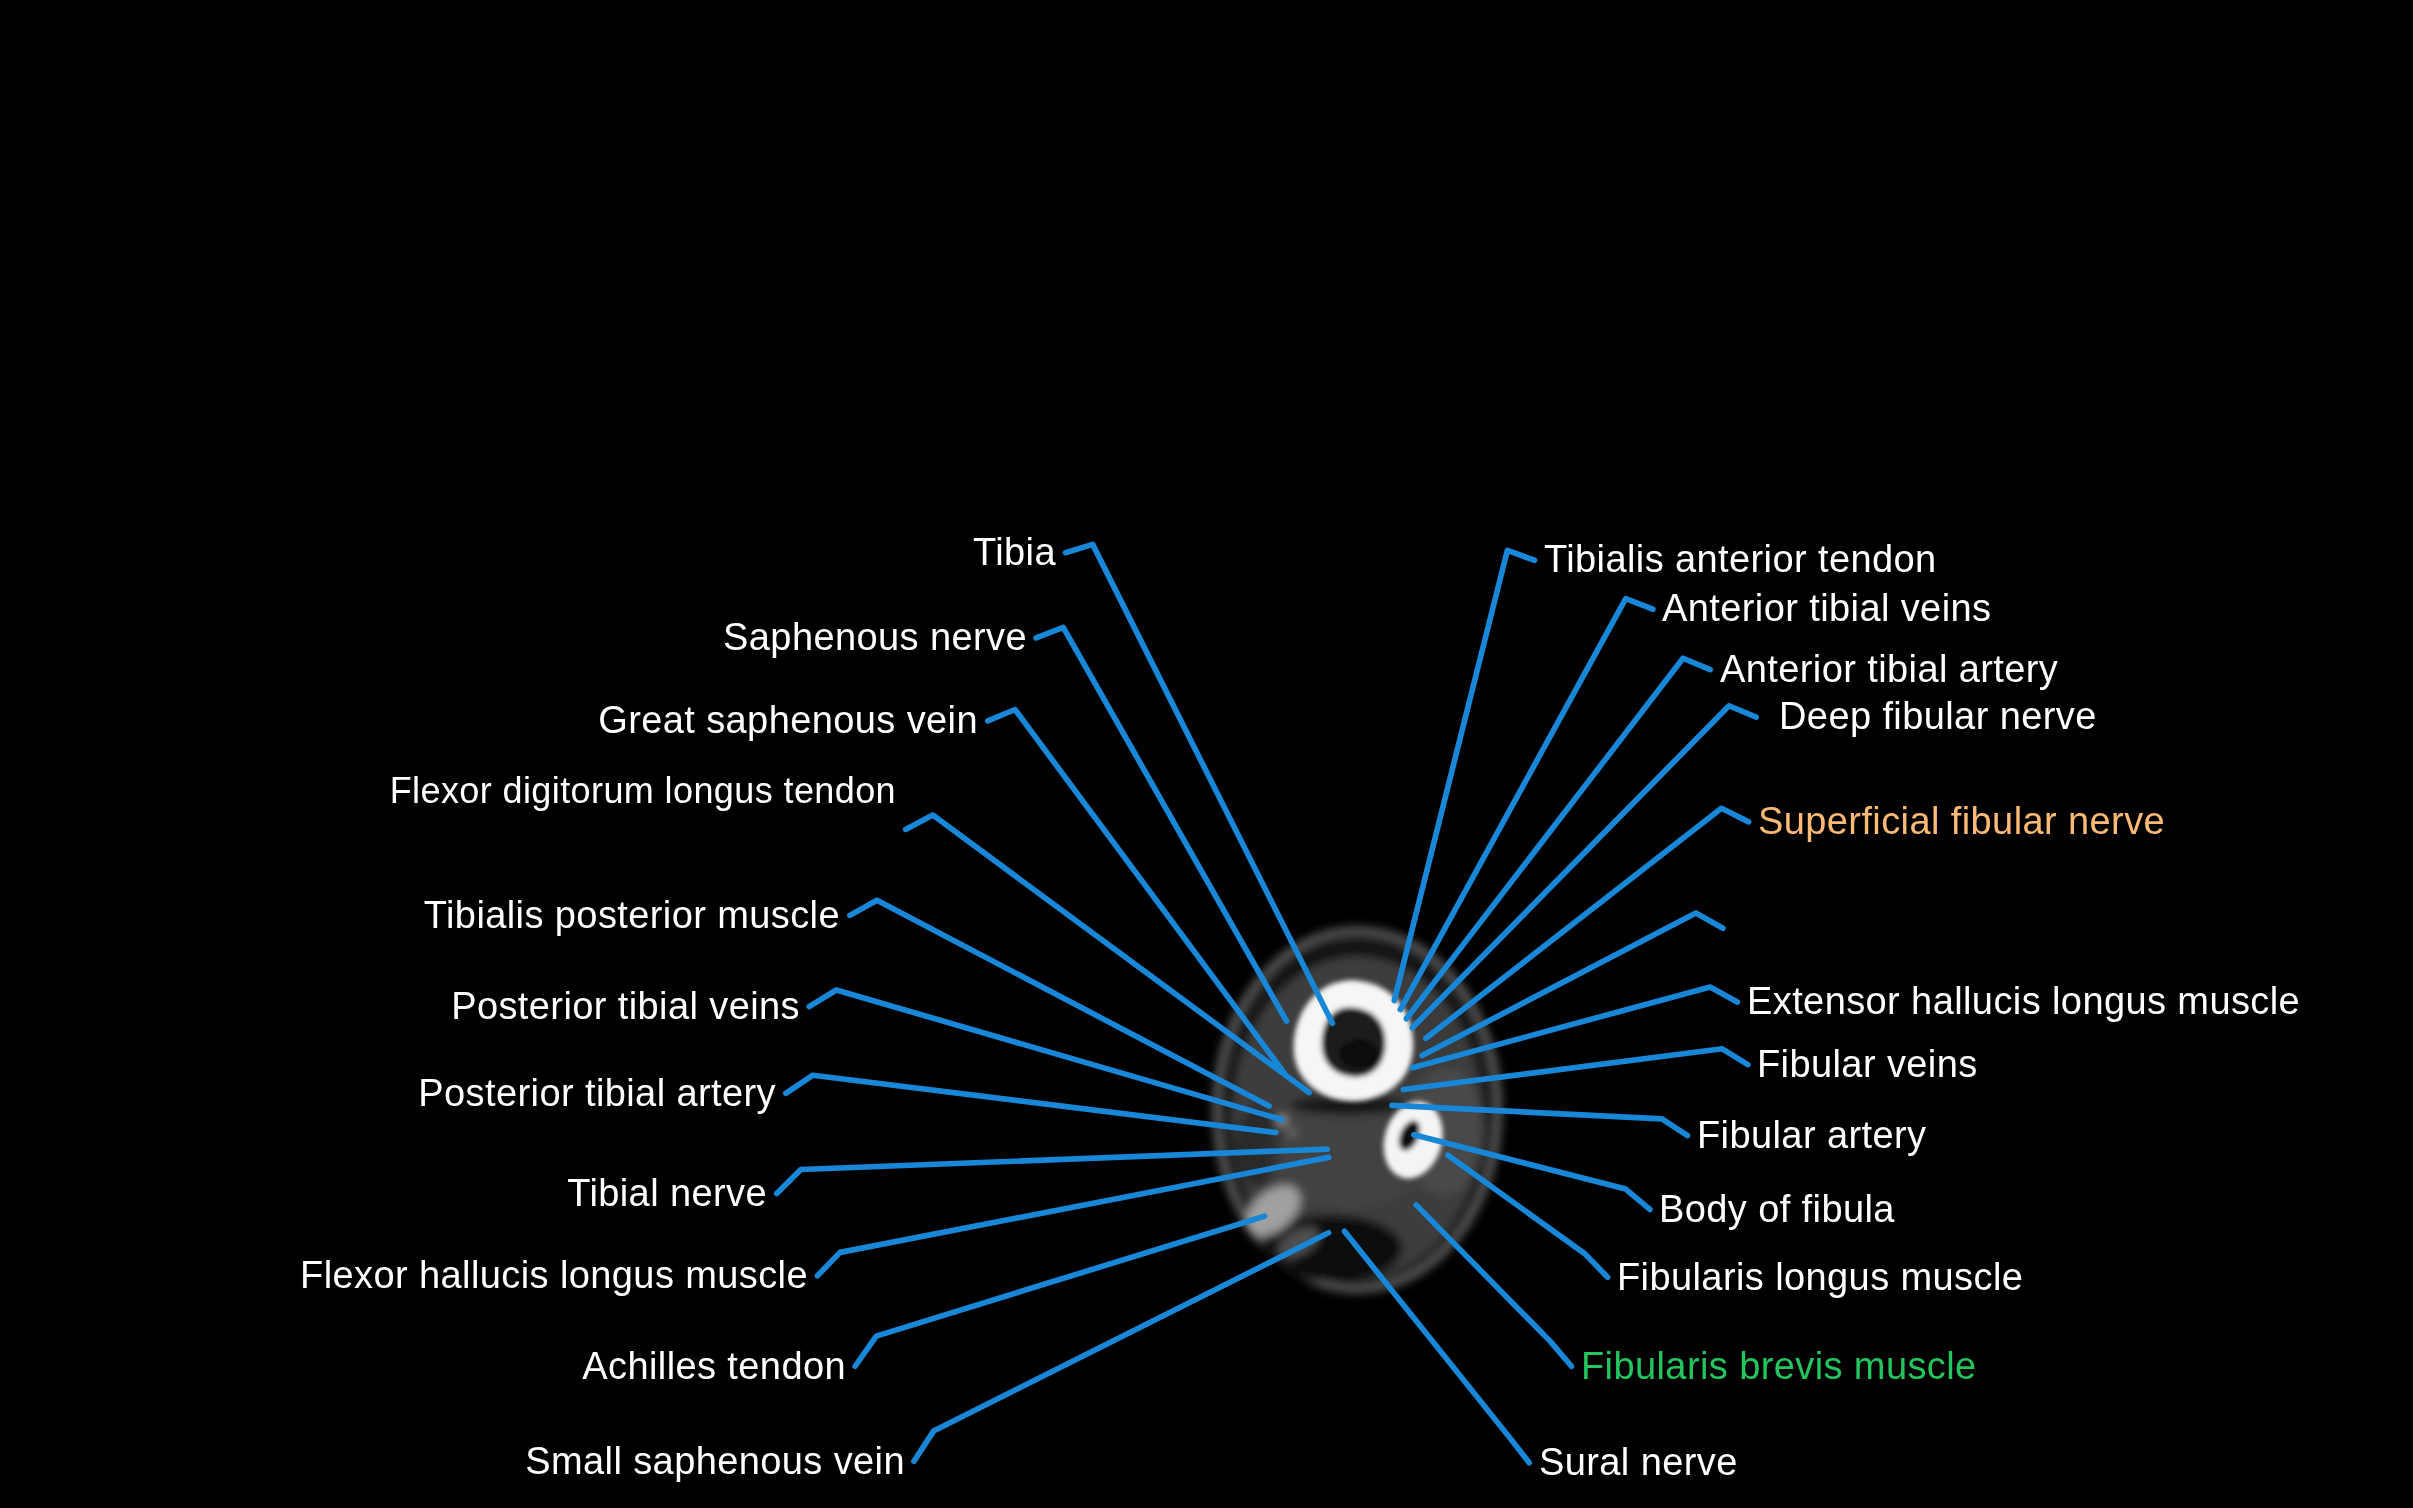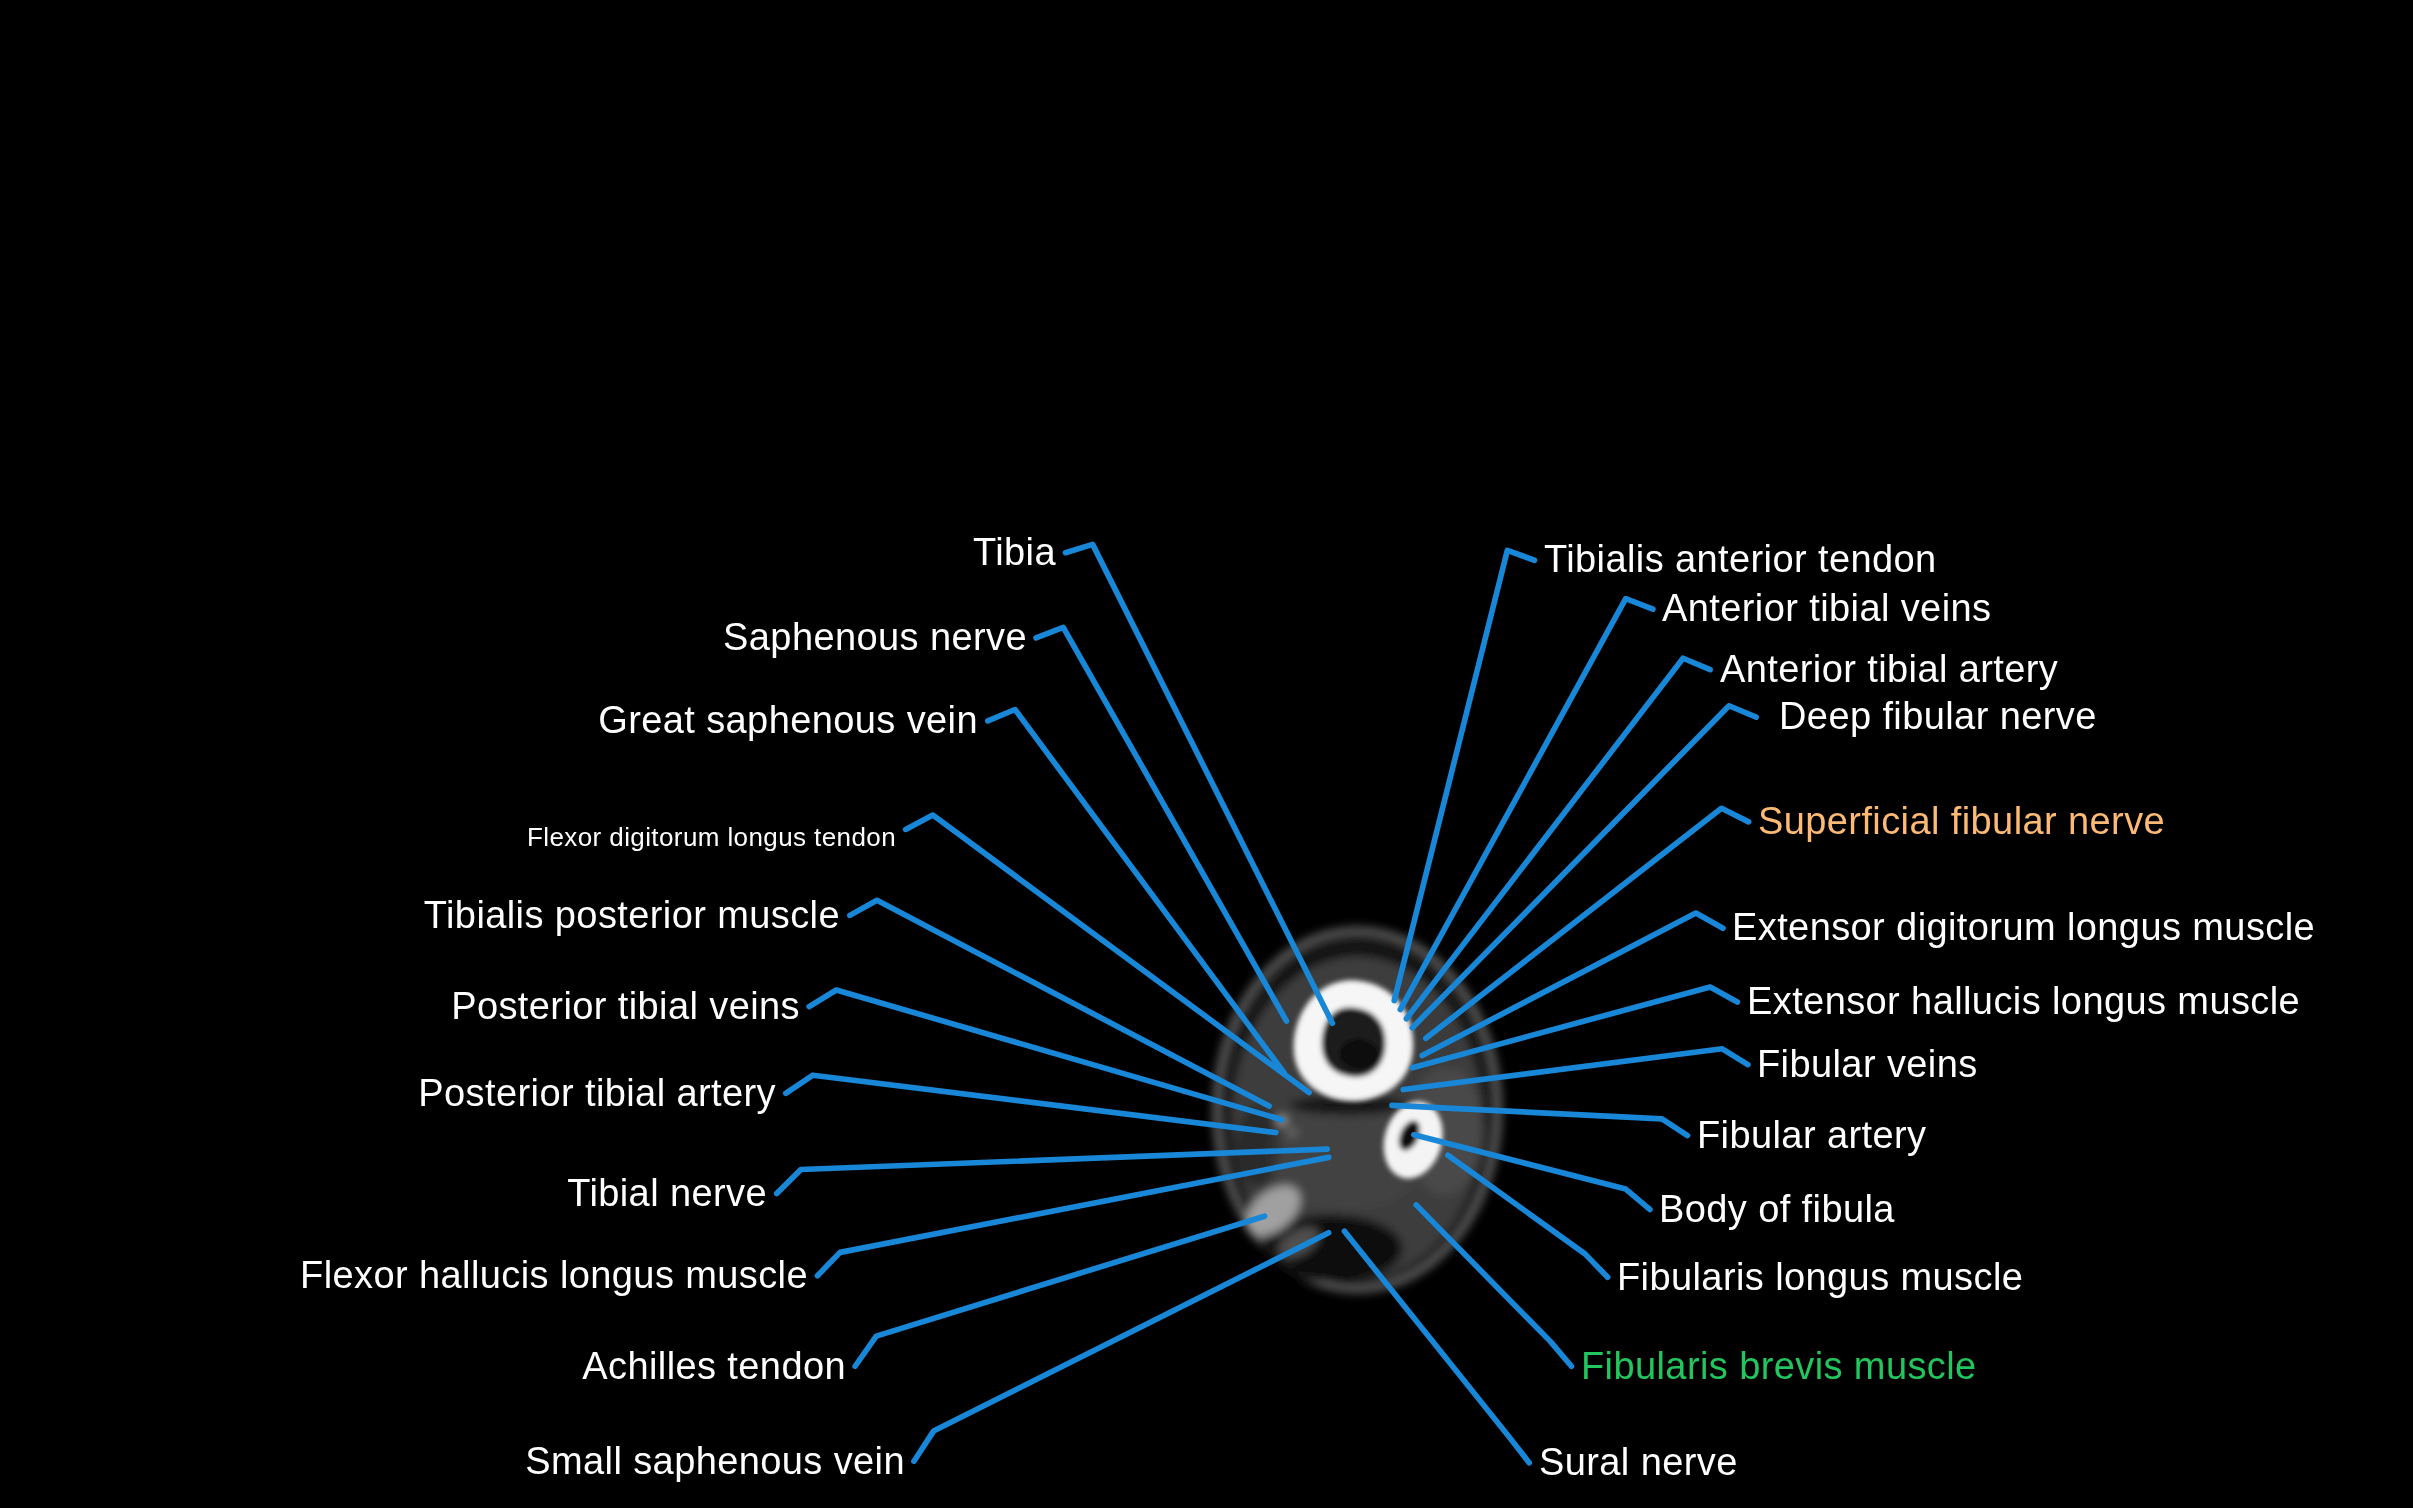--- a/index.html
+++ b/index.html
@@ -111,34 +111,33 @@
         <polyline points="2132,1694 2102,1663 1920,1532" fill="none" stroke="#1987d7" stroke-width="7.5" stroke-linecap="round" stroke-linejoin="round"></polyline>
         <polyline points="2084,1812 2056,1779 1878,1598" fill="none" stroke="#1987d7" stroke-width="7.5" stroke-linecap="round" stroke-linejoin="round"></polyline>
         <polyline points="2028,1940 2000,1904 1783,1633" fill="none" stroke="#1987d7" stroke-width="7.5" stroke-linecap="round" stroke-linejoin="round"></polyline>
       </g>
   </svg>
 
   <div id="labels-layer">
       <div class="label" style="right: 1357px; top: 553px; color: rgb(255, 255, 255); font-size: 38px;">Tibia</div>
       <div class="label" style="right: 1386px; top: 638px; color: rgb(255, 255, 255); font-size: 38px;">Saphenous nerve</div>
       <div class="label" style="right: 1435px; top: 721px; color: rgb(255, 255, 255); font-size: 38px;">Great saphenous vein</div>
-      <div class="label" style="right: 1517px; top: 838px; color: rgb(255, 255, 255); font-size: 26px;">Flexor digitorum longus tendon</div>
+      <div class="label" style="right: 1517px; top: 792px; color: rgb(255, 255, 255); font-size: 36px;">Flexor digitorum longus tendon</div>
       <div class="label" style="right: 1573px; top: 916px; color: rgb(255, 255, 255); font-size: 38px;">Tibialis posterior muscle</div>
       <div class="label" style="right: 1613px; top: 1007px; color: rgb(255, 255, 255); font-size: 38px;">Posterior tibial veins</div>
       <div class="label" style="right: 1637px; top: 1094px; color: rgb(255, 255, 255); font-size: 38px;">Posterior tibial artery</div>
       <div class="label" style="right: 1646px; top: 1194px; color: rgb(255, 255, 255); font-size: 38px;">Tibial nerve</div>
       <div class="label" style="right: 1605px; top: 1276px; color: rgb(255, 255, 255); font-size: 38px; text-align: right;">Flexor hallucis longus muscle</div>
       <div class="label" style="right: 1567px; top: 1367px; color: rgb(255, 255, 255); font-size: 38px;">Achilles tendon</div>
       <div class="label" style="right: 1508px; top: 1462px; color: rgb(255, 255, 255); font-size: 38px;">Small saphenous vein</div>
       <div class="label" style="left: 1544px; top: 560px; color: rgb(255, 255, 255); font-size: 38px;">Tibialis anterior tendon</div>
       <div class="label" style="left: 1662px; top: 609px; color: rgb(255, 255, 255); font-size: 38px;">Anterior tibial veins</div>
       <div class="label" style="left: 1720px; top: 670px; color: rgb(255, 255, 255); font-size: 38px;">Anterior tibial artery</div>
       <div class="label" style="left: 1766px; top: 717px; color: rgb(255, 255, 255); font-size: 38px; margin-left: 13px;">Deep fibular nerve</div>
       <div class="label" style="left: 1758px; top: 822px; color: #fdba74; font-size: 38px;">Superficial fibular nerve</div>
-      <div class="label" style="left: 1732px; top: 928px; color: rgb(255, 255, 255); font-size: 38px;">Extensor digitorum longus muscle</div>
       <div class="label" style="left: 1747px; top: 1002px; color: rgb(255, 255, 255); font-size: 38px;">Extensor hallucis longus muscle</div>
       <div class="label" style="left: 1757px; top: 1065px; color: rgb(255, 255, 255); font-size: 38px;">Fibular veins</div>
       <div class="label" style="left: 1697px; top: 1136px; color: rgb(255, 255, 255); font-size: 38px;">Fibular artery</div>
       <div class="label" style="left: 1659px; top: 1210px; color: rgb(255, 255, 255); font-size: 38px;">Body of fibula</div>
       <div class="label" style="left: 1617px; top: 1278px; color: rgb(255, 255, 255); font-size: 38px;">Fibularis longus muscle</div>
       <div class="label" style="left: 1581px; top: 1367px; color: #22c55e; font-size: 38px;">Fibularis brevis muscle</div>
       <div class="label" style="left: 1539px; top: 1463px; color: rgb(255, 255, 255); font-size: 38px;">Sural nerve</div>
     </div>
 
 </div>

